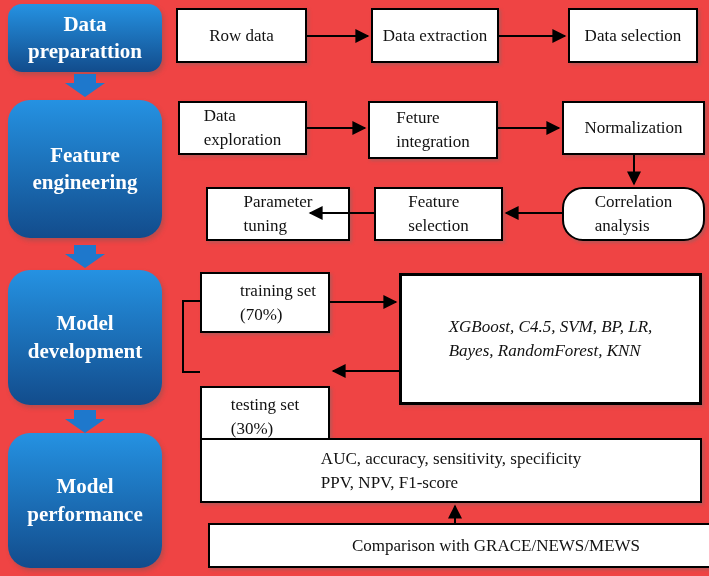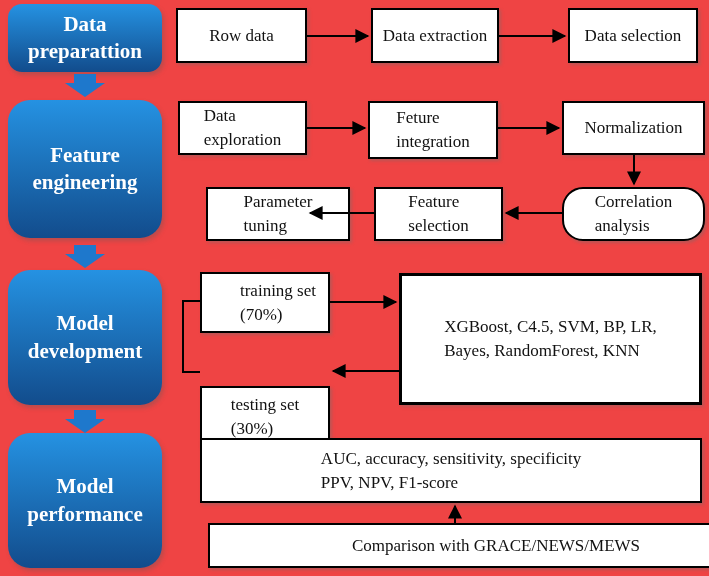--- a/index.html
+++ b/index.html
@@ -38,21 +38,21 @@
   #box-data-extraction{left:371px;top:8px;width:128px;height:55px;}
   #box-data-cleaning{left:568px;top:8px;width:130px;height:55px;}
   #box-data-exploration{left:178px;top:101px;width:129px;height:54px;}
   #box-feture-integration{left:368px;top:101px;width:130px;height:58px;}
   #box-normalization{left:562px;top:101px;width:143px;height:54px;}
   #box-parameter-tuning{left:178px;top:187px;width:144px;height:54px;margin-left:28px;}
   #box-feature-selection{left:374px;top:187px;width:129px;height:54px;}
   #box-correlation-analysis{left:562px;top:187px;width:143px;height:54px;border-radius:21px;}
   #box-training-set{left:200px;top:272px;width:130px;height:61px;padding-left:26px;}
   #box-testing-set{left:200px;top:342px;width:130px;height:61px;margin-top:44px;}
-  #box-models{left:399px;top:273px;width:303px;height:132px;border-width:3px;}
+  #box-models{left:399px;top:273px;width:303px;height:132px;border-width:3px;font-style:italic;}
   #box-metrics{left:200px;top:438px;width:502px;height:65px;}
   #box-comparison{left:208px;top:523px;width:576px;height:45px;}
   #connector-layer{position:absolute;left:0;top:0;pointer-events:none;}
 </style>
 </head>
 <body>
 
 <div id="canvas">
 
   <div class="stage" id="stage-1">Data

